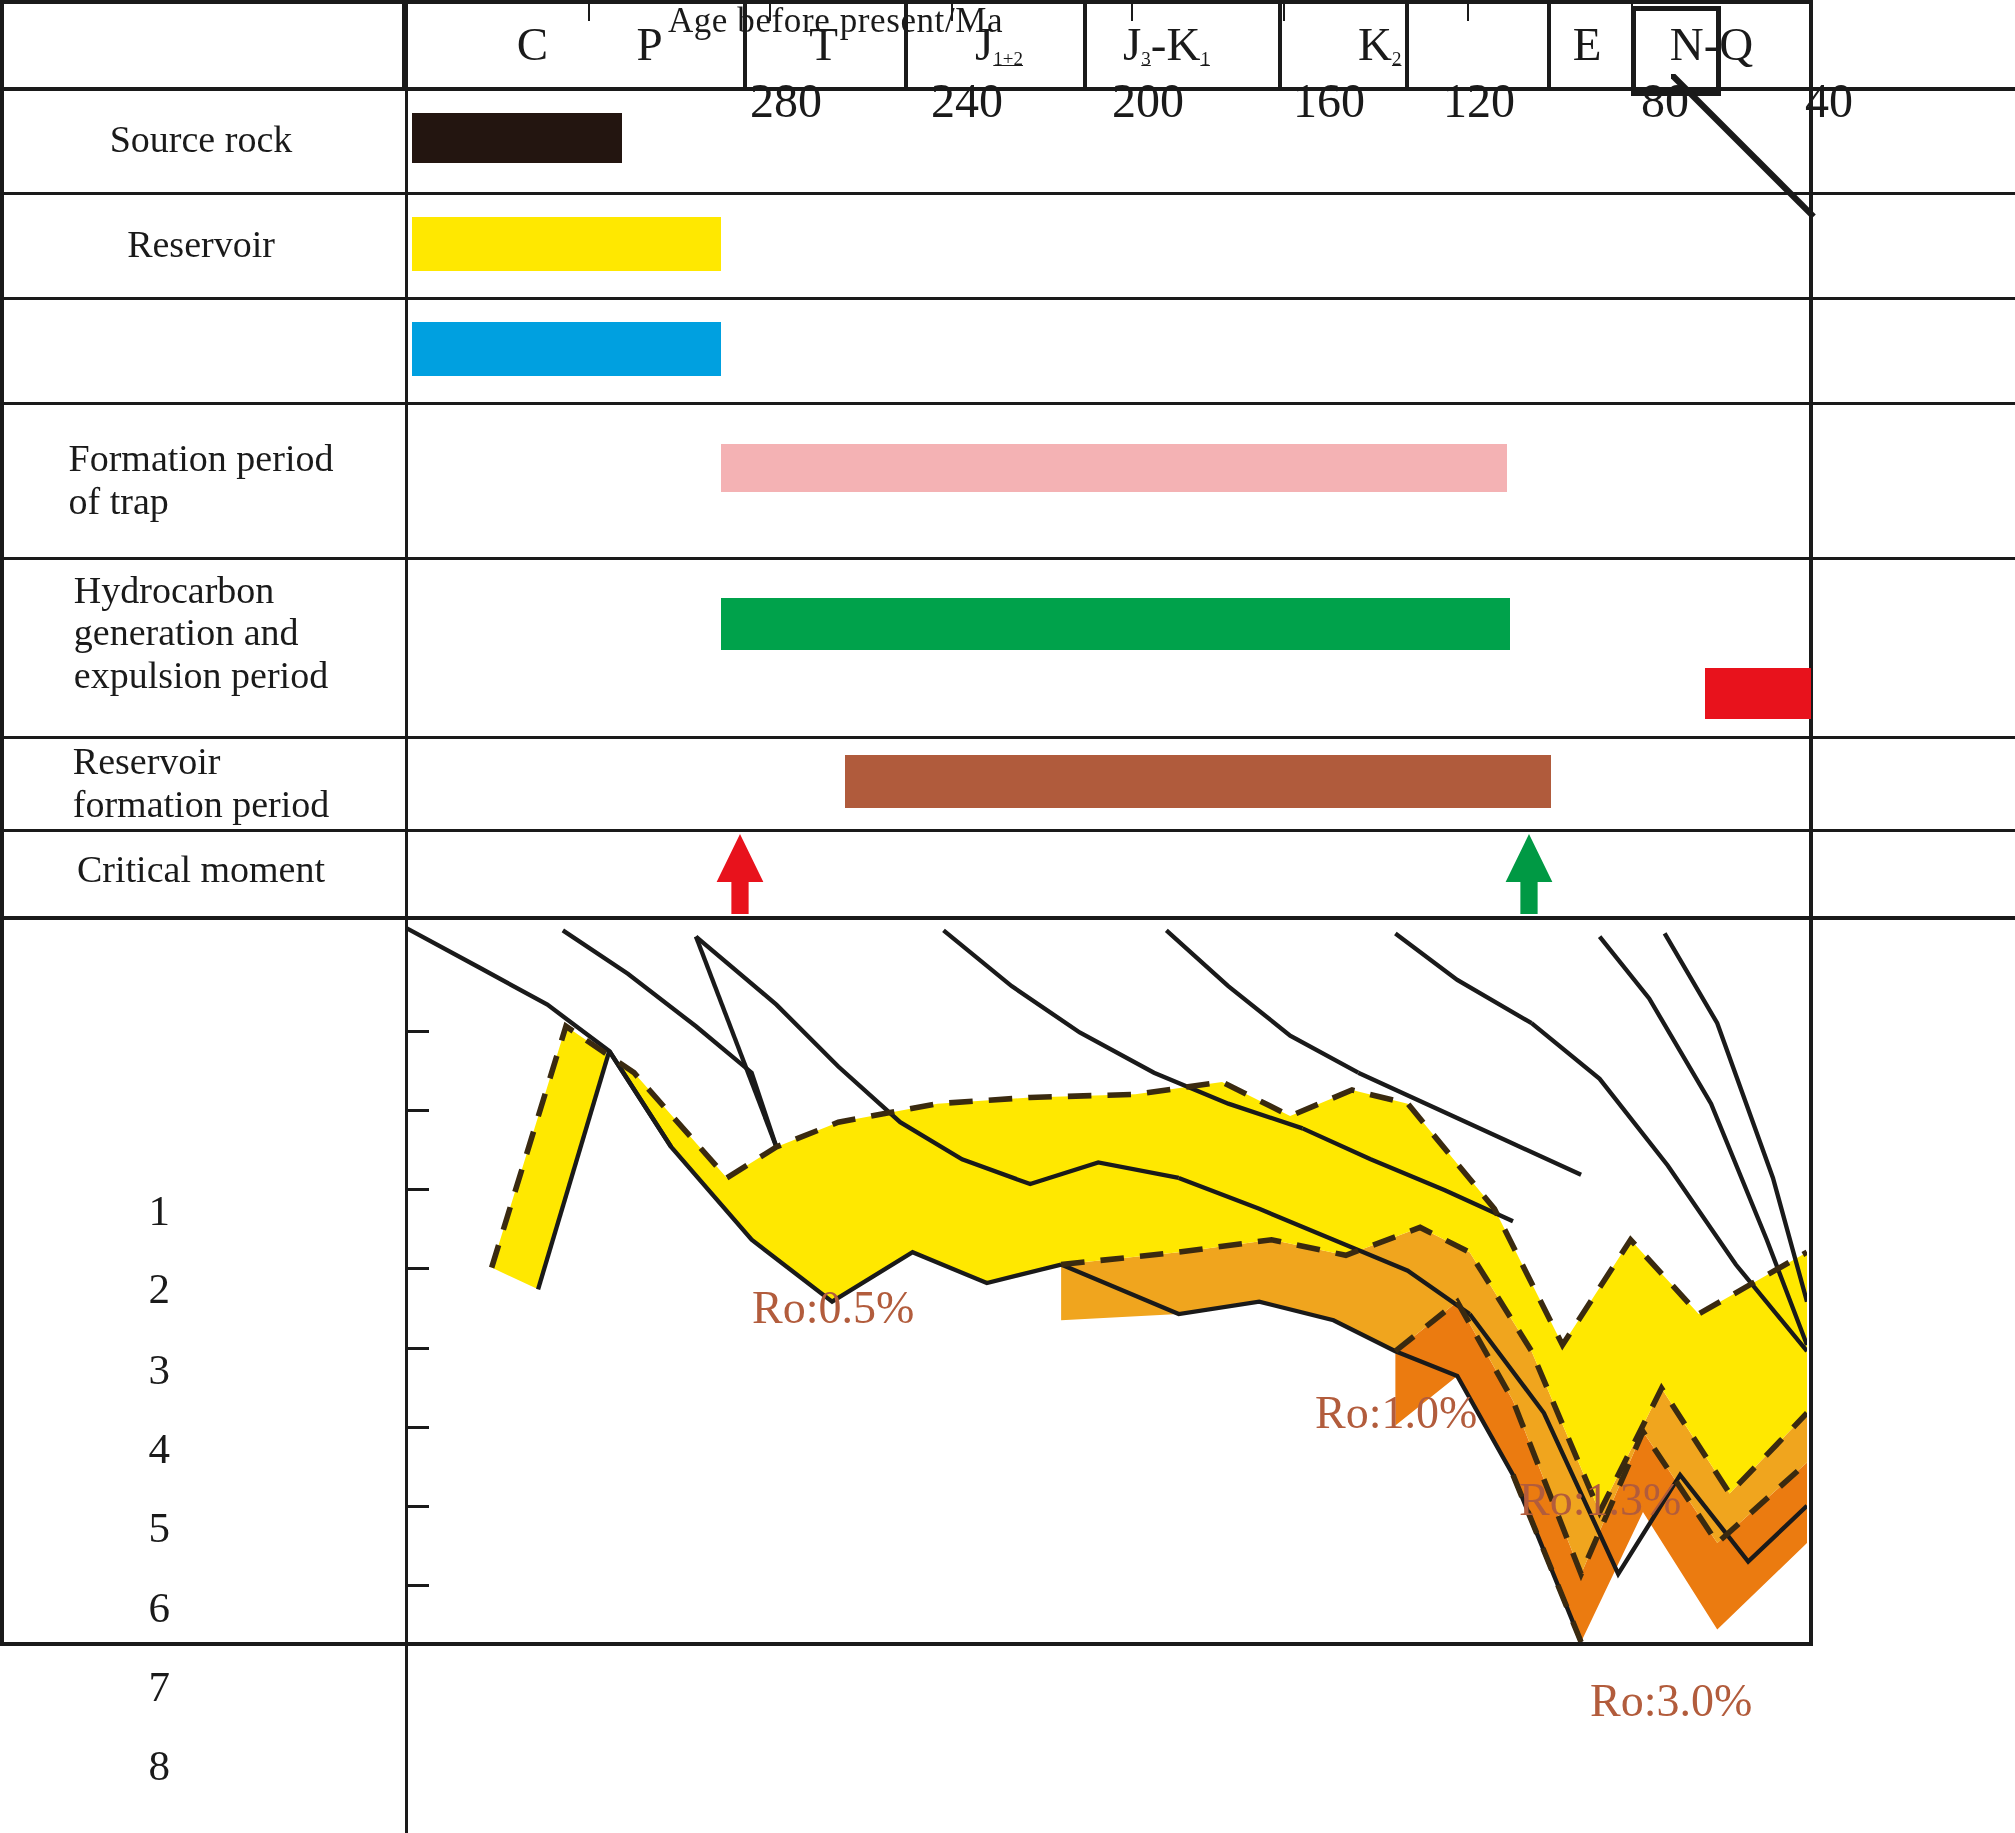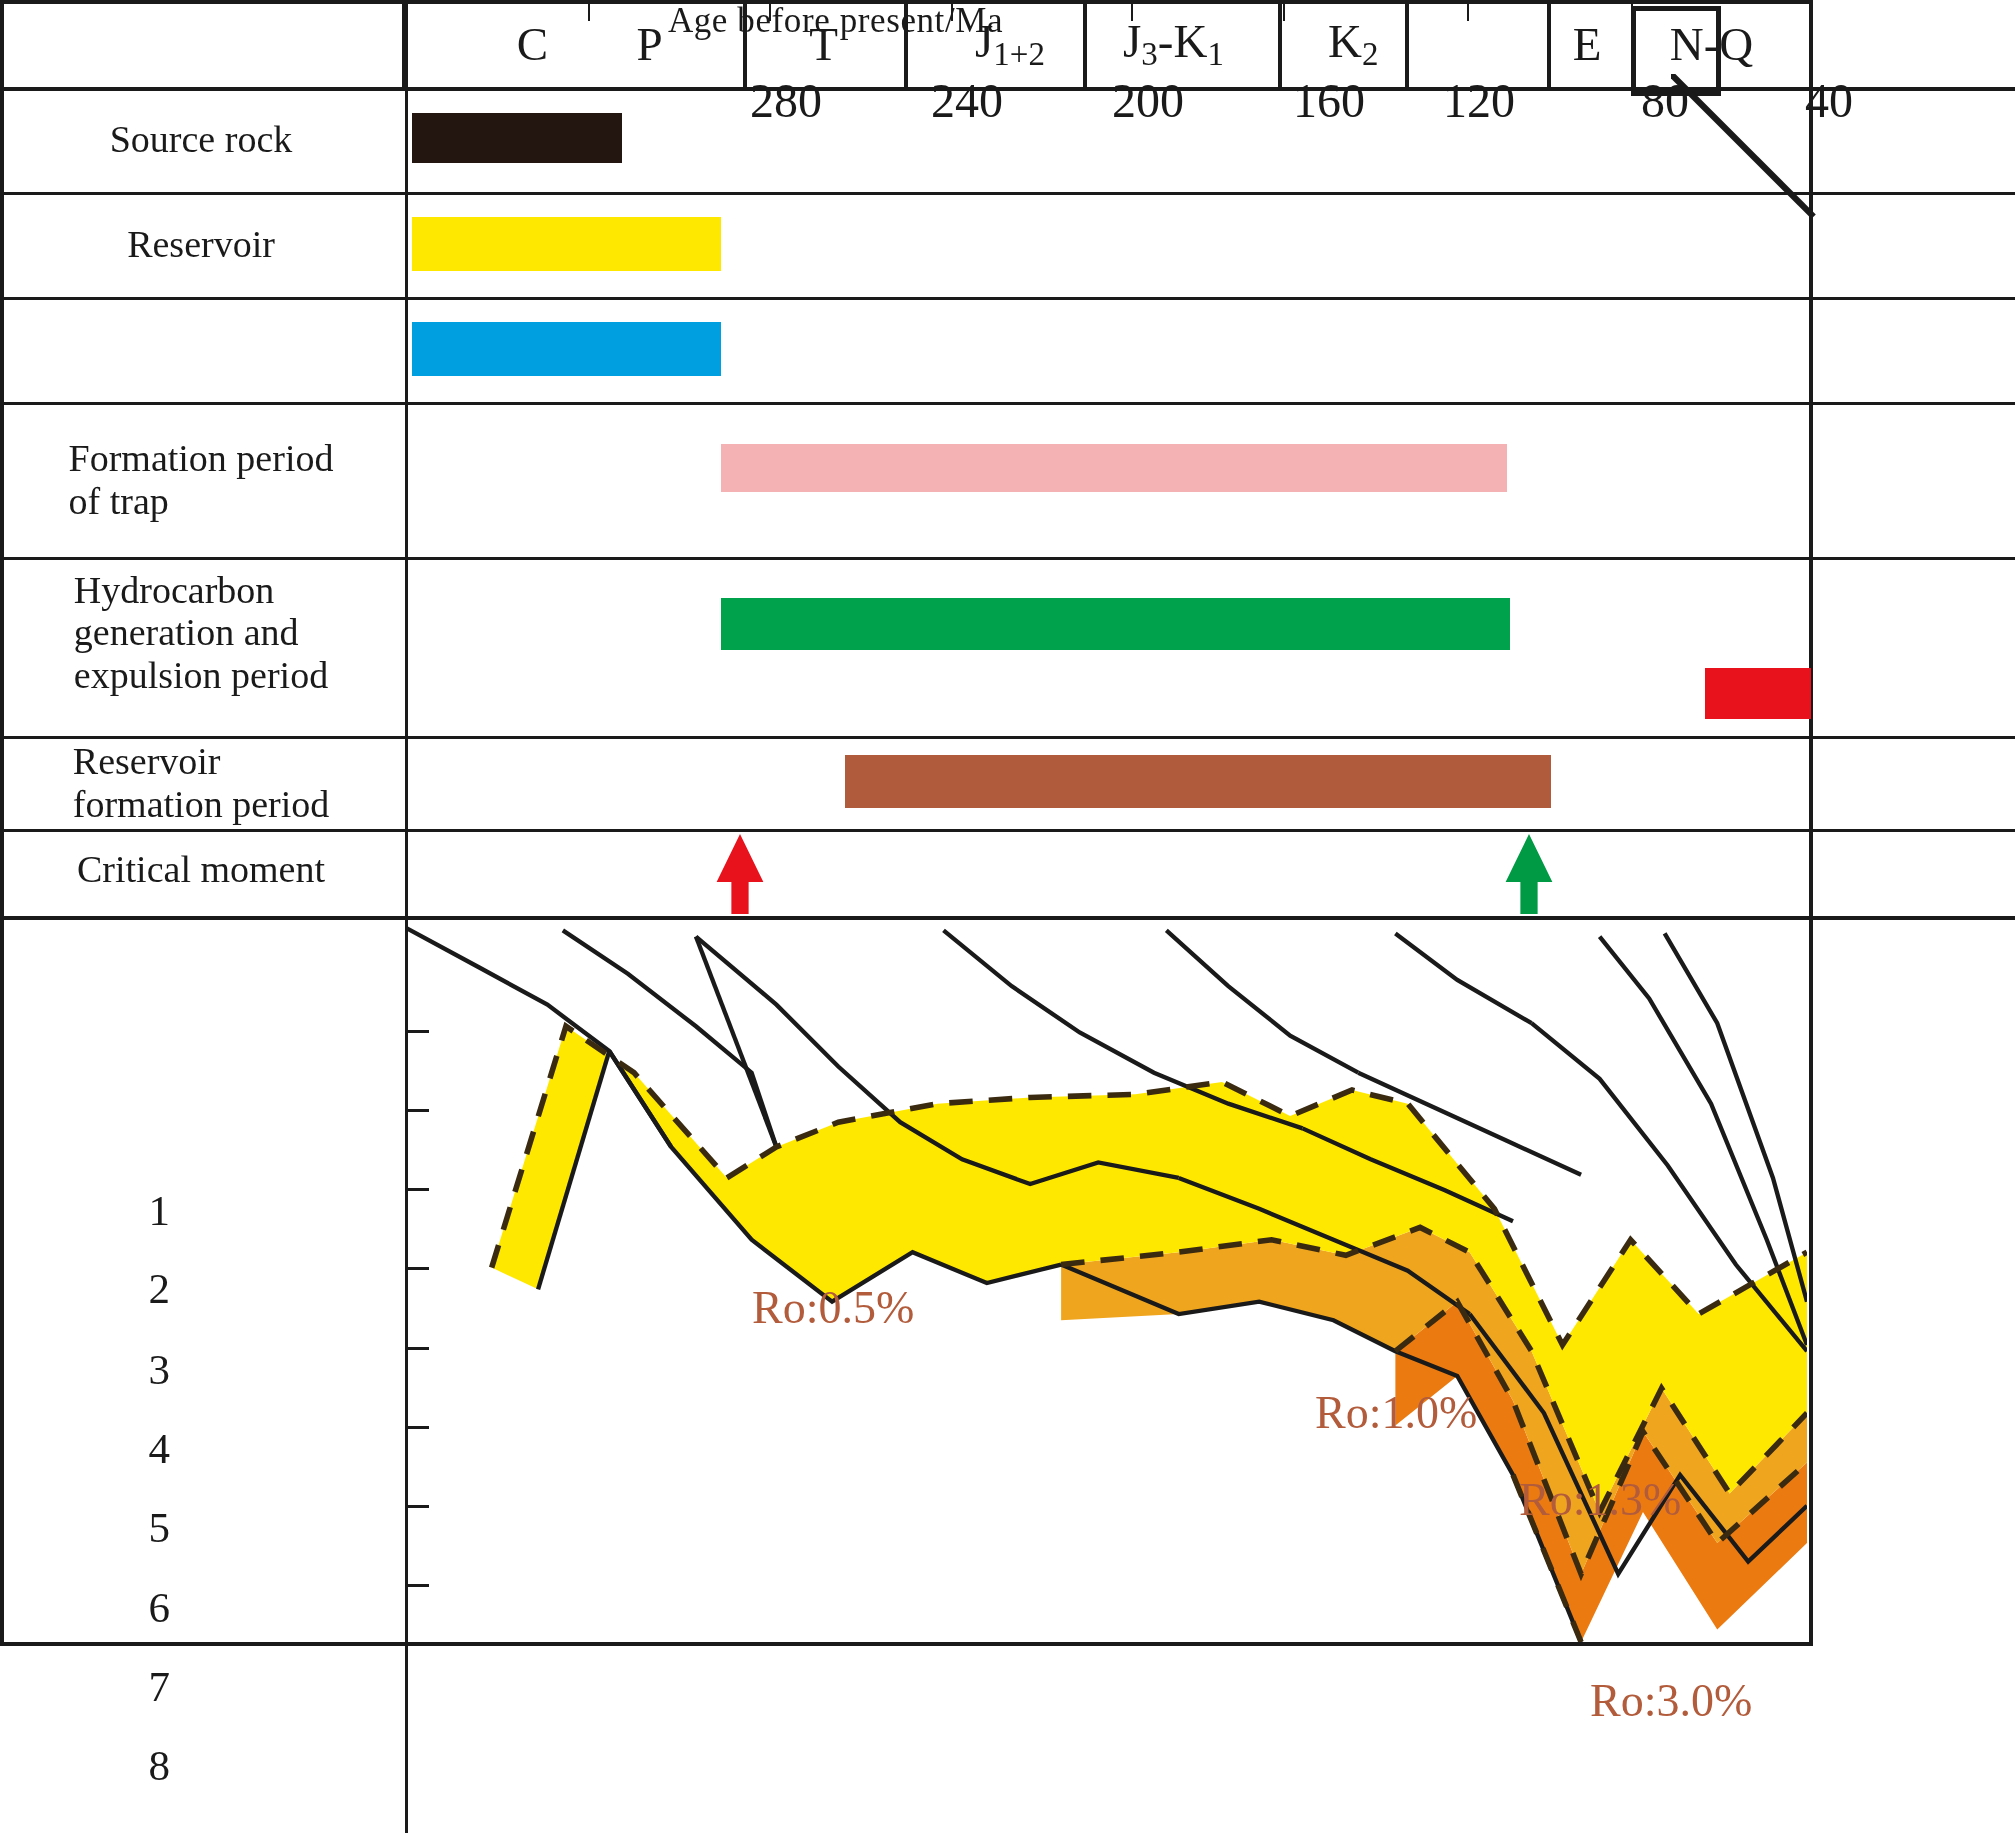--- a/index.html
+++ b/index.html
@@ -33,21 +33,21 @@
   .htick{position:absolute;top:0;width:1.9px;height:21px;background:#1a1a1a;}
 
   
   .rowlabel{position:absolute;left:0;width:402px;text-align:left;
             font-size:38px;line-height:1.12;display:flex;align-items:center;
             justify-content:center;}
 
   
   .strat{position:absolute;top:0;height:87px;display:flex;align-items:center;
          justify-content:center;font-size:47px;}
-  .strat sub{font-size:33px;vertical-align:-0.25em;}
+  .strat sub{font-size:19px;vertical-align:-0.25em;text-decoration:underline;}
 
   
   .bar{position:absolute;}
 
   
   .depth-tick-label{position:absolute;font-size:43px;transform:translateY(-50%);
                     text-align:right;width:56px;}
   .depth-tick{position:absolute;left:0;width:23.5px;height:3.1px;background:#1a1a1a;}
 
   
@@ -108,21 +108,21 @@
     </span>
   </div>
 
   <div class="strat" style="left:1278px;width:0;justify-content:flex-start;margin-left:-155px">
     <span style="display:inline-block;white-space:nowrap;">
       <span>J</span><sub>3</sub><span>-</span><span>K</span><sub>1</sub>
     </span>
   </div>
 
   <div class="strat" style="left:1405px;width:0;justify-content:flex-start;margin-left:-77px">
-    <span style="display:inline-block;white-space:nowrap;">
+    <span style="display:inline-block;white-space:nowrap;margin-left:30px;">
       <span>K</span><sub>2</sub>
     </span>
   </div>
 
   <div class="strat" style="left:1547px;width:80px">E</div>
   <div class="strat" style="left:1634px;width:155px">N-Q</div>
 
   <div id="nq-callout" style="left:1631px;top:6.2px;width:80px;height:80px;"></div>
   <svg class="abs" style="left:1671px;top:74px;" width="155" height="155" viewBox="0 0 250 250">
     <line x1="0" y1="0" x2="230" y2="230" stroke="#1a1a1a" stroke-width="10"></line>

